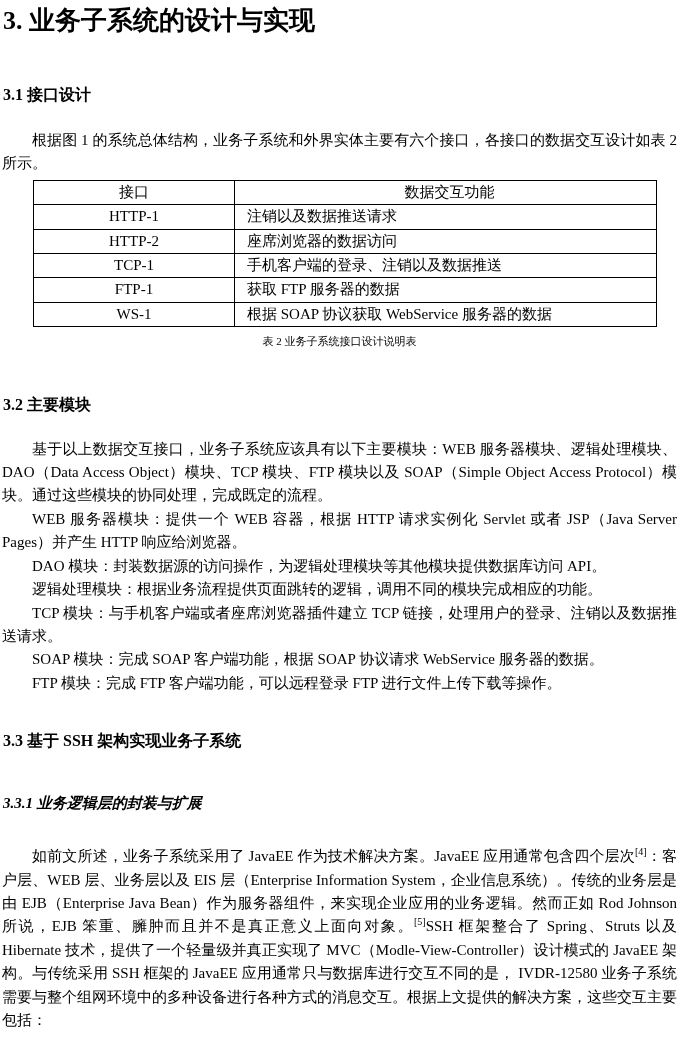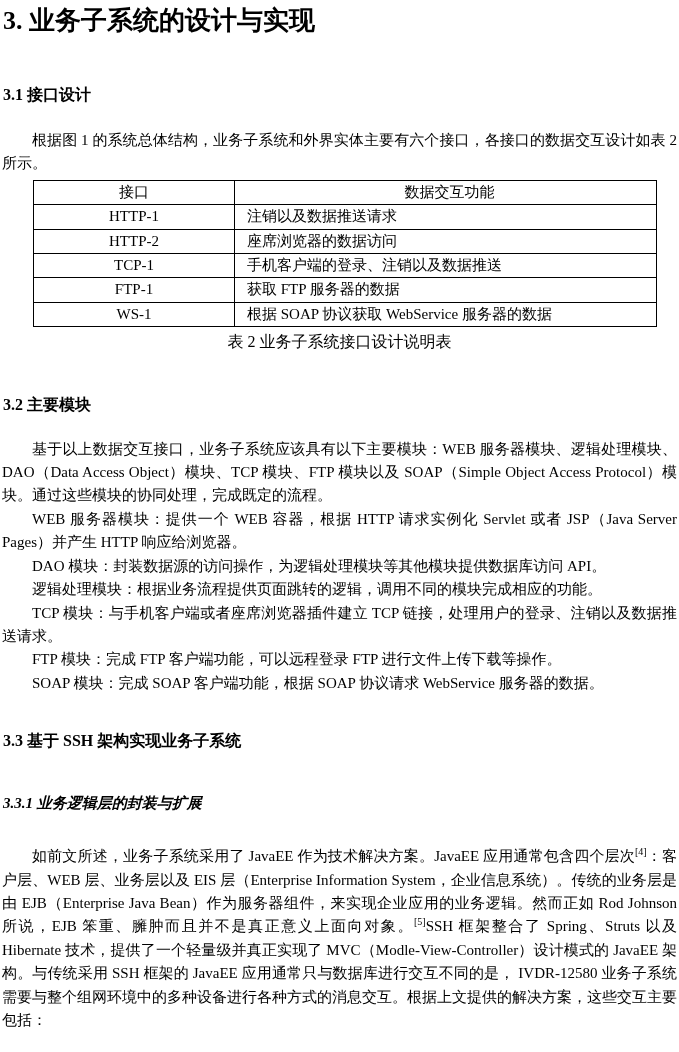--- a/index.html
+++ b/index.html
@@ -63,21 +63,21 @@
     overflow: hidden;
     white-space: nowrap;
   }
   .iface-table .col-iface { width: 200px; text-align: center; }
   .iface-table .col-func  { width: 413px; text-align: left; padding-left: 12px; }
   .iface-table thead .col-func { text-align: center; padding-left: 8px; }
 
   .table-caption {
     text-align: center;
     margin: 3px 0 0 0;
-    font-size: 16px;
+    font-size: 11px;
   }
 
   sup.citation {
     font-size: 10px;
     line-height: 0;
     vertical-align: 6px;
   }
 </style>
 </head>
 <body>
@@ -123,22 +123,22 @@
 
   <div class="table-caption">表 2 业务子系统接口设计说明表</div>
 
   <h2 class="sec-heading" id="heading-3-2">3.2 主要模块</h2>
 
   <p class="body-para" id="para-modules-intro">基于以上数据交互接口，业务子系统应该具有以下主要模块：WEB 服务器模块、逻辑处理模块、DAO（Data Access Object）模块、TCP 模块、FTP 模块以及 SOAP（Simple Object Access Protocol）模块。通过这些模块的协同处理，完成既定的流程。</p>
   <p class="body-para cont">WEB 服务器模块：提供一个 WEB 容器，根据 HTTP 请求实例化 Servlet 或者 JSP（Java Server Pages）并产生 HTTP 响应给浏览器。</p>
   <p class="body-para cont">DAO 模块：封装数据源的访问操作，为逻辑处理模块等其他模块提供数据库访问 API。</p>
   <p class="body-para cont">逻辑处理模块：根据业务流程提供页面跳转的逻辑，调用不同的模块完成相应的功能。</p>
   <p class="body-para cont">TCP 模块：与手机客户端或者座席浏览器插件建立 TCP 链接，处理用户的登录、注销以及数据推送请求。</p>
+  <p class="body-para cont">SOAP 模块：完成 SOAP 客户端功能，根据 SOAP 协议请求 WebService 服务器的数据。</p>
   <p class="body-para cont">FTP 模块：完成 FTP 客户端功能，可以远程登录 FTP 进行文件上传下载等操作。</p>
-  <p class="body-para cont">SOAP 模块：完成 SOAP 客户端功能，根据 SOAP 协议请求 WebService 服务器的数据。</p>
 
   <h2 class="sec-heading" id="heading-3-3">3.3 基于 SSH 架构实现业务子系统</h2>
 
   <h3 class="subsec-heading" id="heading-3-3-1">3.3.1 业务逻辑层的封装与扩展</h3>
 
   <p class="body-para" id="para-ssh-intro"><span>如前文所述，业务子系统采用了 JavaEE 作为技术解决方案。JavaEE 应用通常包含四个层次</span><sup class="citation">[4]</sup><span>：客户层、WEB 层、业务层以及 EIS 层（Enterprise Information System，企业信息系统）。传统的业务层是由 EJB（Enterprise Java Bean）作为服务器组件，来实现企业应用的业务逻辑。然而正如 Rod Johnson 所说，EJB 笨重、臃肿而且并不是真正意义上面向对象。</span><sup class="citation">[5]</sup><span>SSH 框架整合了 Spring、Struts 以及 Hibernate 技术，提供了一个轻量级并真正实现了 MVC（Modle-View-Controller）设计模式的 JavaEE 架构。与传统采用 SSH 框架的 JavaEE 应用通常只与数据库进行交互不同的是， IVDR-12580 业务子系统需要与整个组网环境中的多种设备进行各种方式的消息交互。根据上文提供的解决方案，这些交互主要包括：</span></p>
 
 </div>
 
 </body></html>

